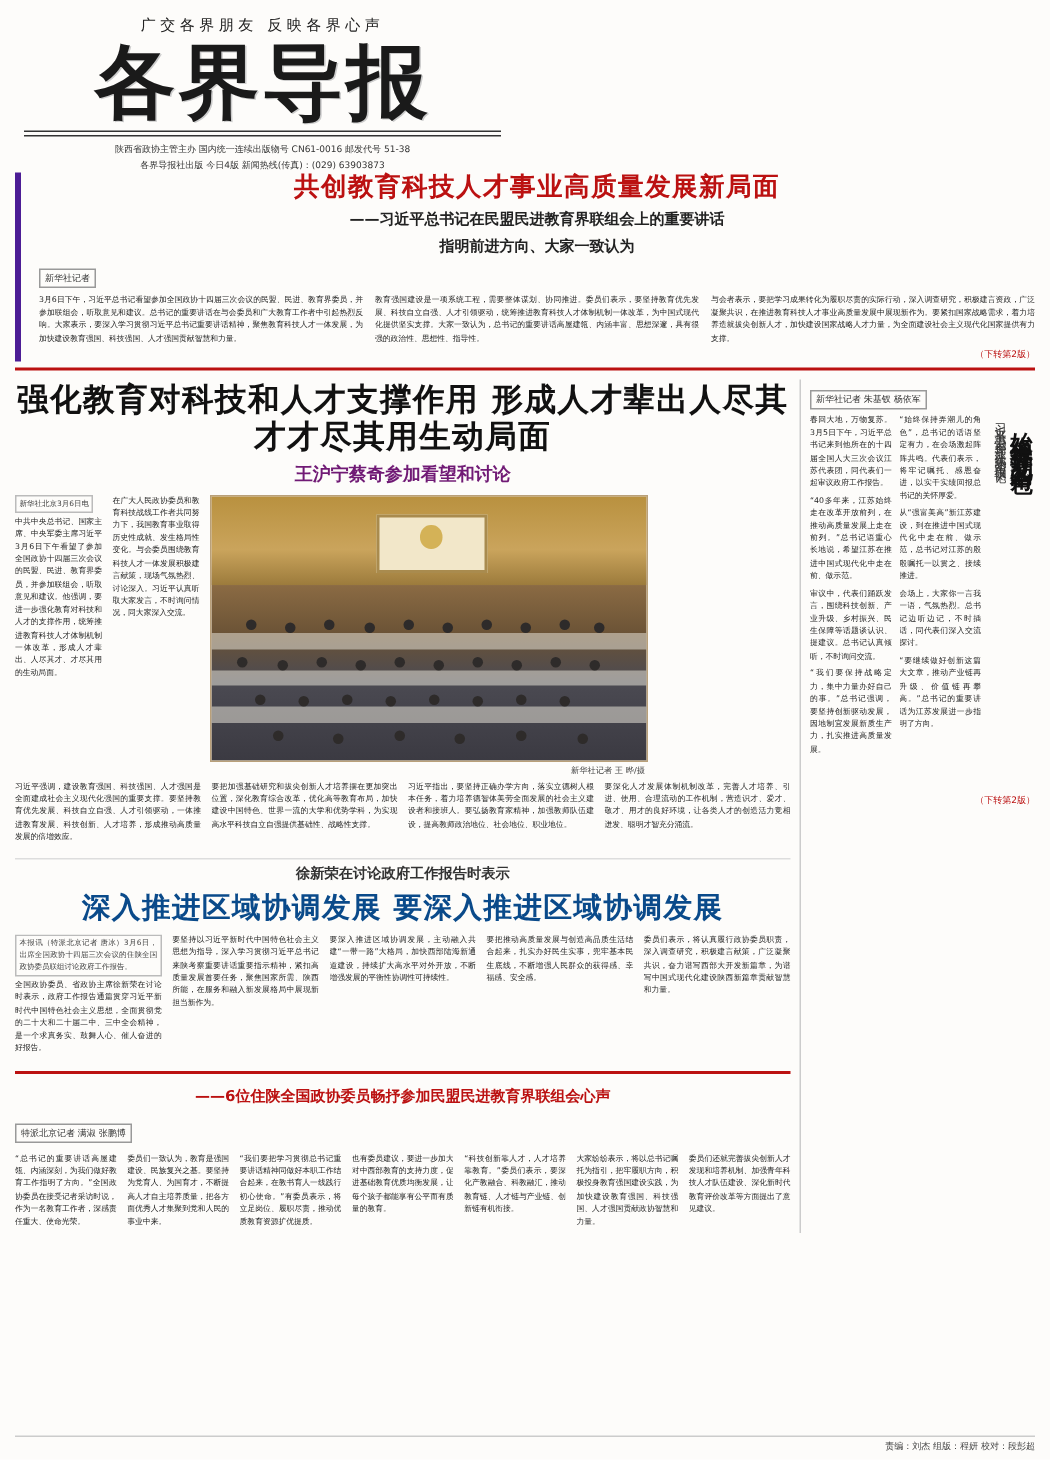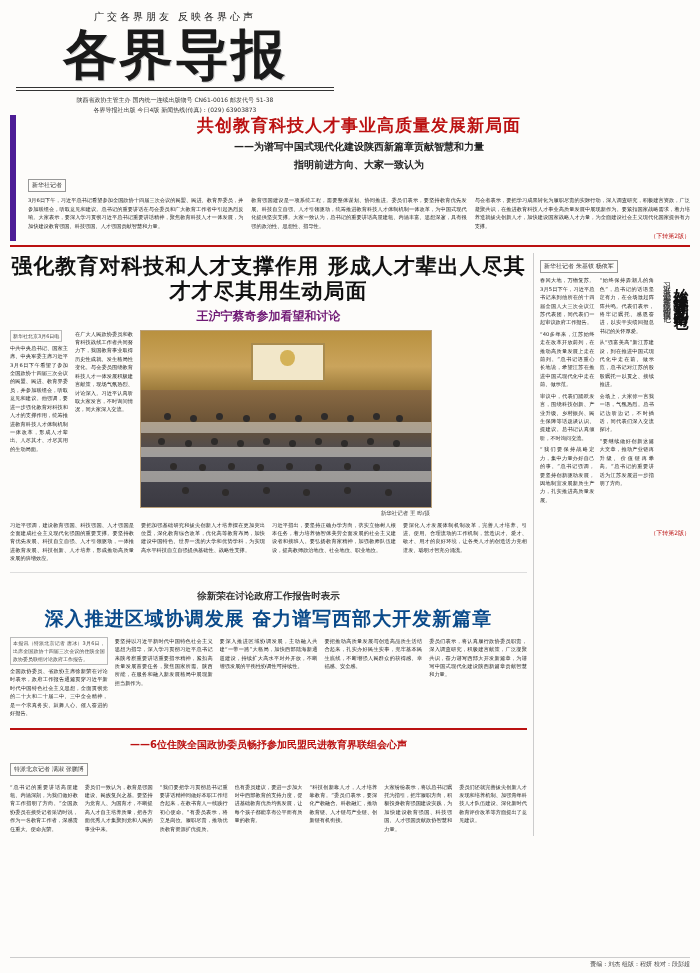--- a/index.html
+++ b/index.html
@@ -87,21 +87,21 @@
   }
   .mast-foot {
     font-size: 6px;
     text-align: center;
     color: #333;
     margin-top: 2px;
   }
   .mast-right {
     flex: 1;
     padding-left: 12px;
-    border-left: 6px solid #4c1d95;
+    border-left: 4px solid #4c1d95;
   }
   .lead-head {
     font-size: 17px;
     font-weight: bold;
     color: #b11;
     text-align: center;
     font-family: "DejaVu Serif", "Liberation Serif", serif;
     letter-spacing: 1px;
     line-height: 1.25;
   }
@@ -247,21 +247,21 @@
     font-size: 5.5px;
     color: #444;
     text-align: right;
     margin-top: 2px;
   }
 
   
   .group2 {
     margin-top: 6px;
     border-top: 1px solid #ddd;
-    padding-top: 17px;
+    padding-top: 3px;
   }
   .g2-kicker {
     text-align: center;
     font-size: 9.5px;
     font-weight: bold;
     color: #333;
   }
   .g2-head {
     text-align: center;
     font-size: 19px;
@@ -363,21 +363,21 @@
     <div class="mast-left">
       <div class="mast-slogan">广交各界朋友    反映各界心声</div>
       <div class="mast-title">各界导报</div>
       <div class="mast-rule"></div>
       <div class="mast-info">陕西省政协主管主办    国内统一连续出版物号 CN61-0016    邮发代号 51-38</div>
       <div class="mast-foot">各界导报社出版    今日4版    新闻热线(传真)：(029) 63903873</div>
     </div>
 
     <div class="mast-right">
       <div class="lead-head">共创教育科技人才事业高质量发展新局面</div>
-      <div class="lead-sub">——为谱写中国式现代化建设陕西新篇章贡献智慧和力量</div>
+      <div class="lead-sub">——习近平总书记在民盟民进教育界联组会上的重要讲话</div>
       <div class="lead-sub">指明前进方向、大家一致认为</div>
       <div class="byline-box">新华社记者</div>
       <div class="lead-cols">
         <div class="lead-col">3月6日下午，习近平总书记看望参加全国政协十四届三次会议的民盟、民进、教育界委员，并参加联组会，听取意见和建议。总书记的重要讲话在与会委员和广大教育工作者中引起热烈反响。大家表示，要深入学习贯彻习近平总书记重要讲话精神，聚焦教育科技人才一体发展，为加快建设教育强国、科技强国、人才强国贡献智慧和力量。</div>
         <div class="lead-col">教育强国建设是一项系统工程，需要整体谋划、协同推进。委员们表示，要坚持教育优先发展、科技自立自强、人才引领驱动，统筹推进教育科技人才体制机制一体改革，为中国式现代化提供坚实支撑。大家一致认为，总书记的重要讲话高屋建瓴、内涵丰富、思想深邃，具有很强的政治性、思想性、指导性。</div>
         <div class="lead-col">与会者表示，要把学习成果转化为履职尽责的实际行动，深入调查研究，积极建言资政，广泛凝聚共识，在推进教育科技人才事业高质量发展中展现新作为。要紧扣国家战略需求，着力培养造就拔尖创新人才，加快建设国家战略人才力量，为全面建设社会主义现代化国家提供有力支撑。</div>
       </div>
       <div class="turn-note">（下转第2版）</div>
     </div>
   </div>
@@ -459,21 +459,21 @@
             <p>习近平指出，要坚持正确办学方向，落实立德树人根本任务，着力培养德智体美劳全面发展的社会主义建设者和接班人。要弘扬教育家精神，加强教师队伍建设，提高教师政治地位、社会地位、职业地位。</p>
           </div>
           <div class="col" style="flex:1;max-height:160px;">
             <p>要深化人才发展体制机制改革，完善人才培养、引进、使用、合理流动的工作机制，营造识才、爱才、敬才、用才的良好环境，让各类人才的创造活力竞相迸发、聪明才智充分涌流。</p>
           </div>
         </div>
       </div>
 
       <div class="group2">
         <div class="g2-kicker">徐新荣在讨论政府工作报告时表示</div>
-        <div class="g2-head">深入推进区域协调发展    奋力谱写西部大开发新篇章</div>
+        <div class="g2-head">深入推进区域协调发展    要深入推进区域协调发展</div>
         <div class="story-cols">
           <div class="col" style="flex:1;max-height:96px;">
             <span class="dateline">本报讯（特派北京记者  唐冰）3月6日，出席全国政协十四届三次会议的住陕全国政协委员联组讨论政府工作报告。</span>
             <p>全国政协委员、省政协主席徐新荣在讨论时表示，政府工作报告通篇贯穿习近平新时代中国特色社会主义思想，全面贯彻党的二十大和二十届二中、三中全会精神，是一个求真务实、鼓舞人心、催人奋进的好报告。</p>
           </div>
           <div class="col" style="flex:1;max-height:96px;">
             <p>要坚持以习近平新时代中国特色社会主义思想为指导，深入学习贯彻习近平总书记来陕考察重要讲话重要指示精神，紧扣高质量发展首要任务，聚焦国家所需、陕西所能，在服务和融入新发展格局中展现新担当新作为。</p>
           </div>
           <div class="col" style="flex:1;max-height:96px;">
             <p>要深入推进区域协调发展，主动融入共建“一带一路”大格局，加快西部陆海新通道建设，持续扩大高水平对外开放，不断增强发展的平衡性协调性可持续性。</p>

